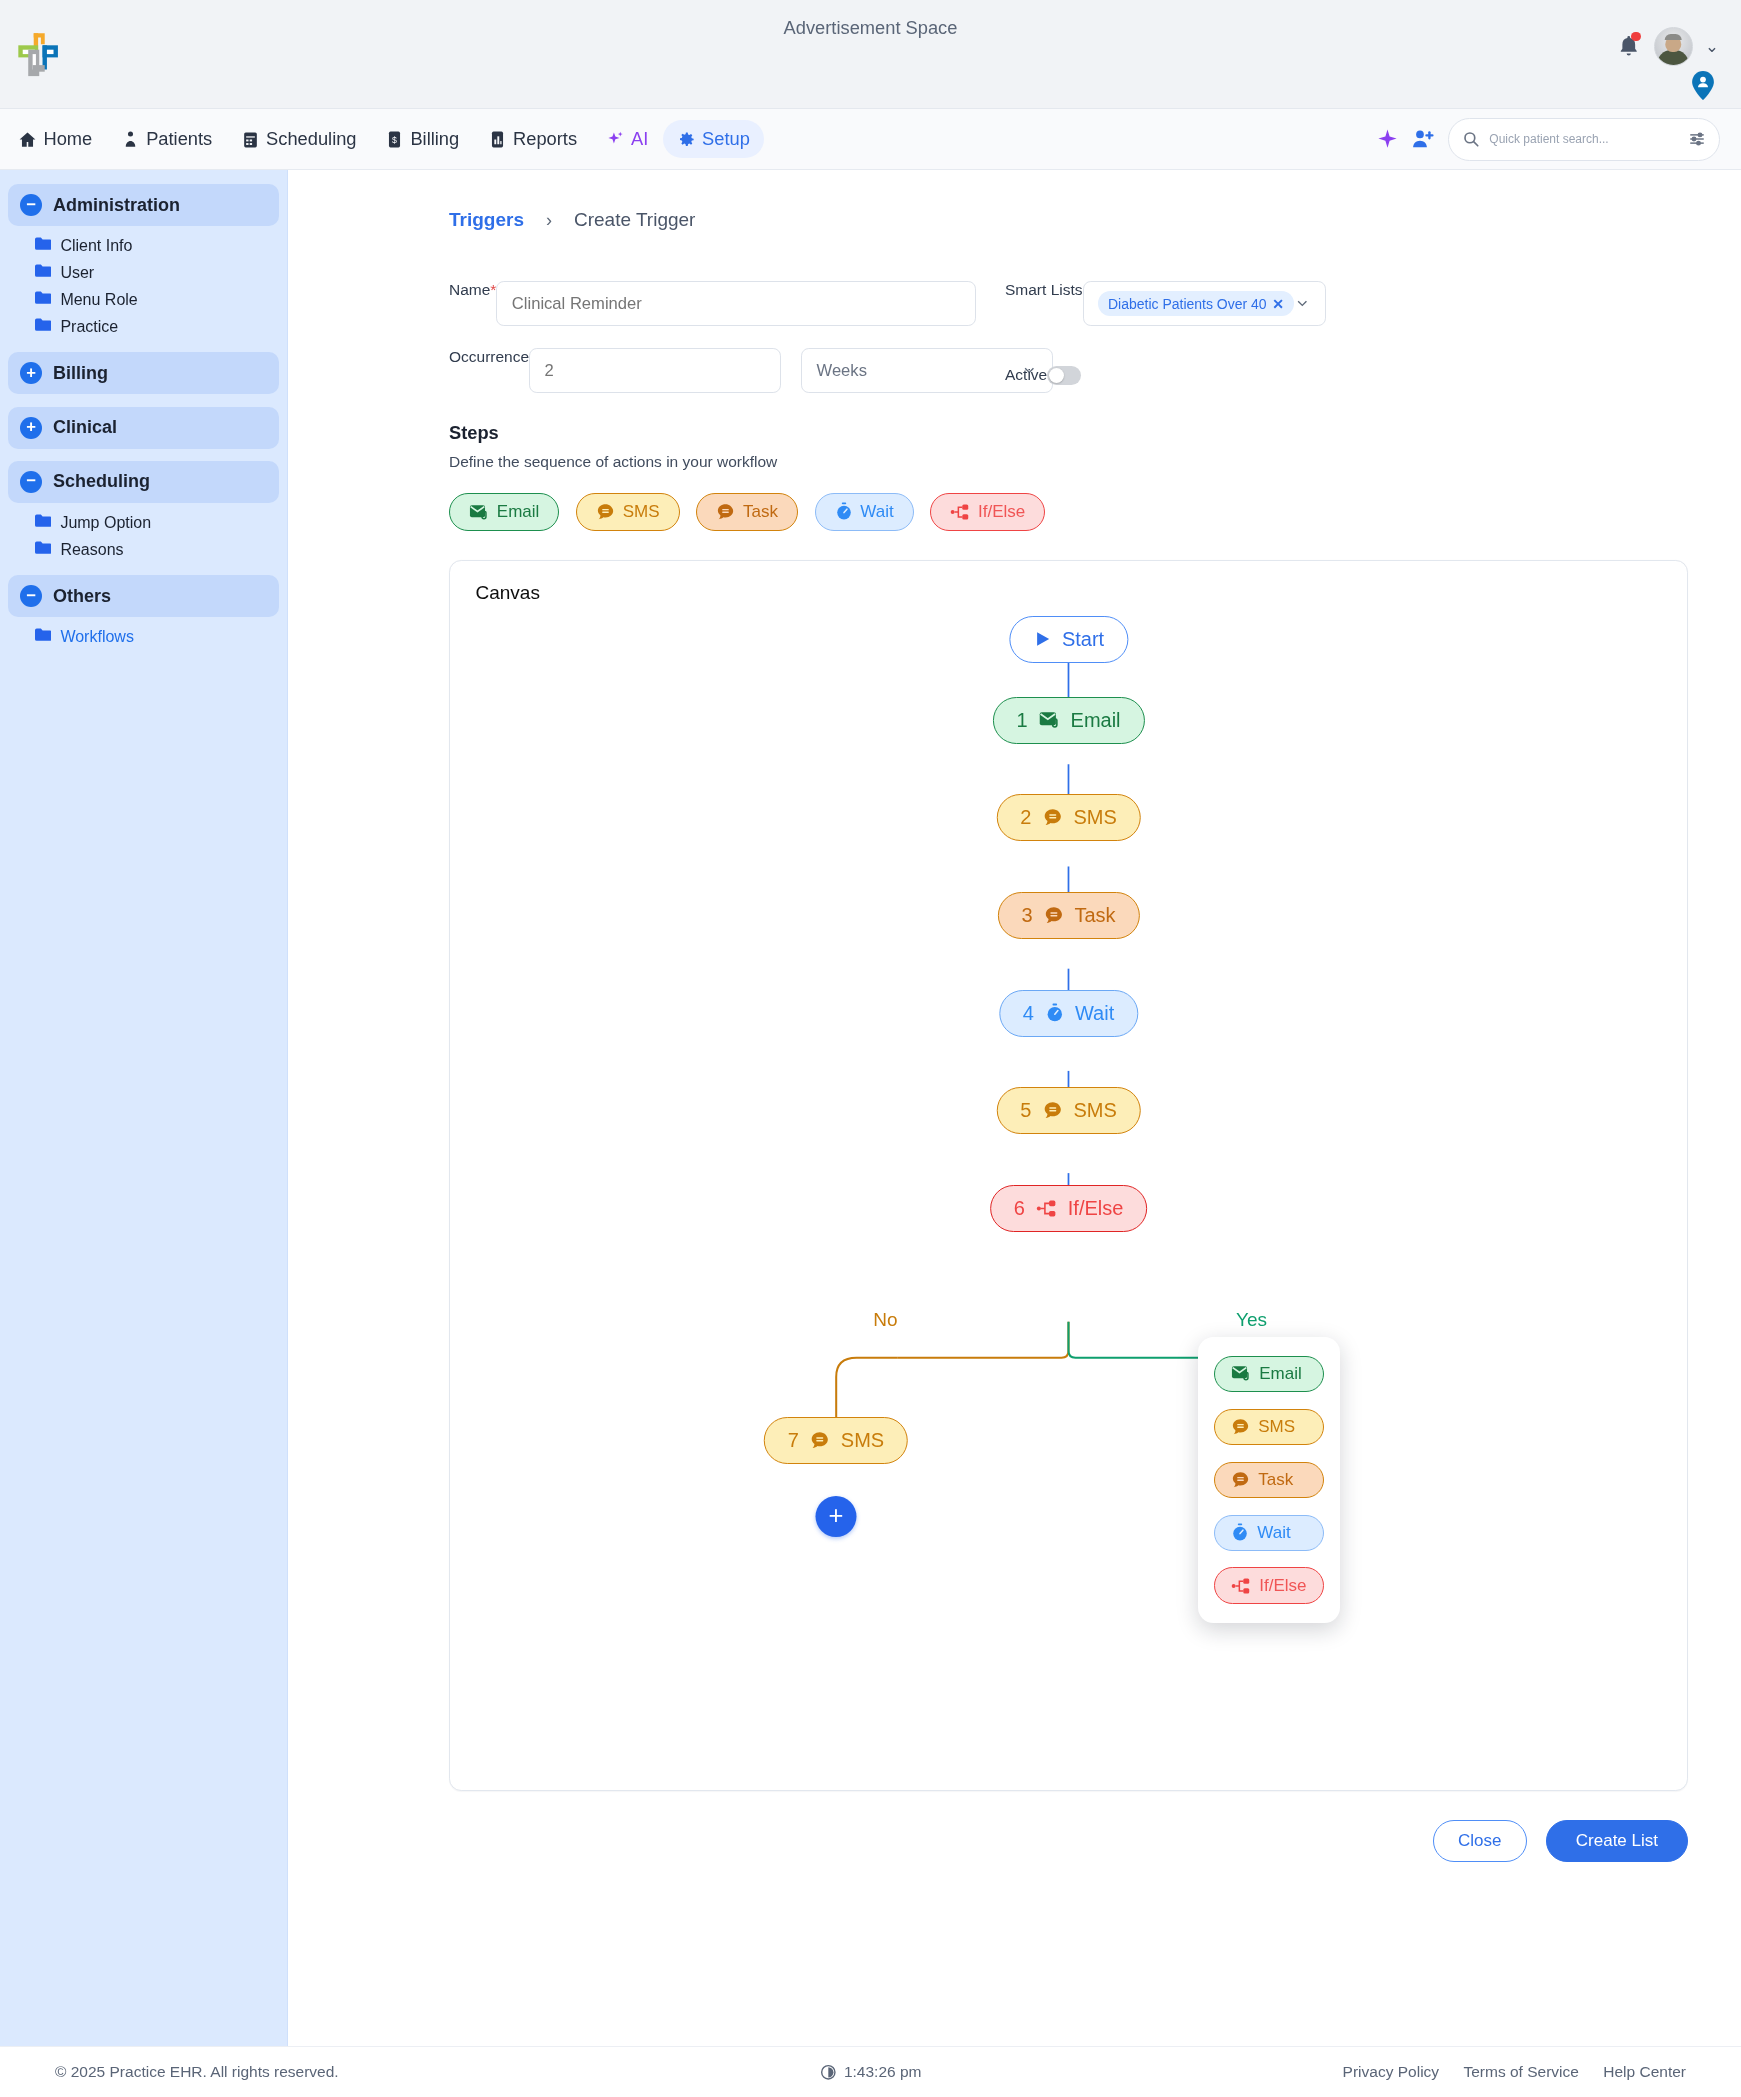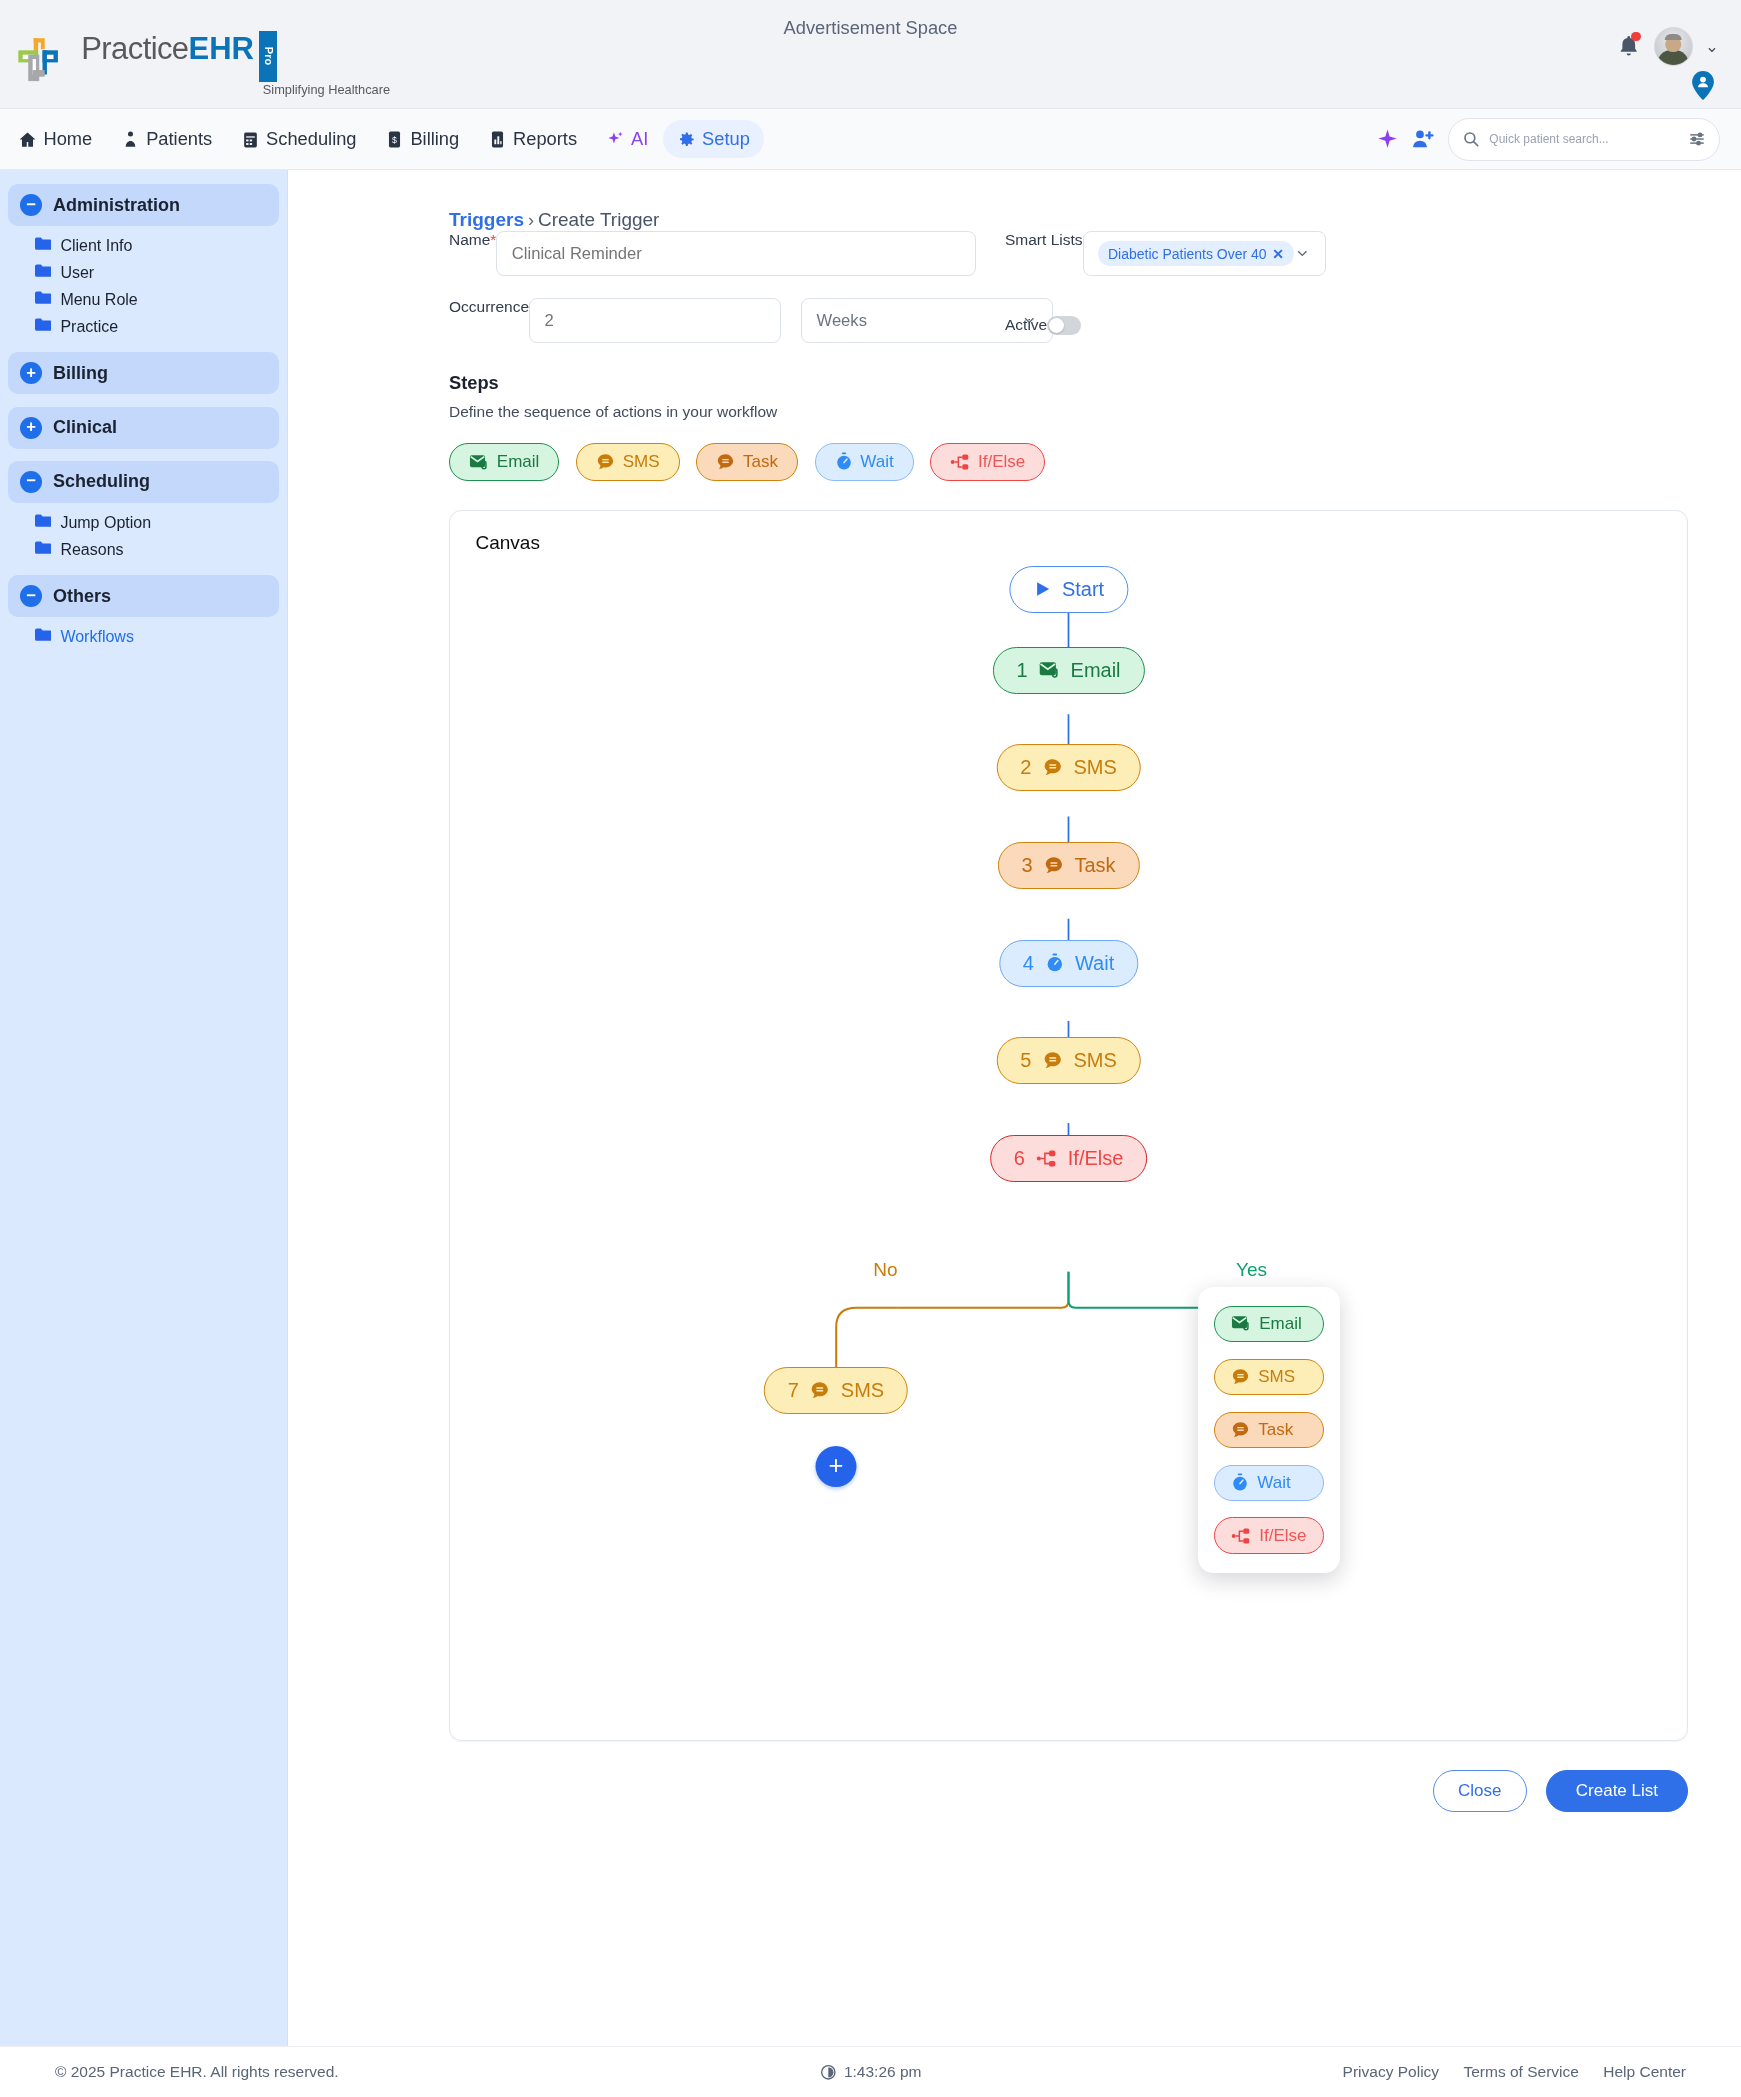--- a/index.html
+++ b/index.html
@@ -189,22 +189,22 @@
 
   .content {
     flex: 1;
     background: #ffffff;
     padding: 39px 53px 0 161px;
     position: relative;
   }
 
   
   .crumbs {
-    display: flex; align-items: center; gap: 4px;
-    font-size: 19px; 
+    display: flex; align-items: center; gap: 22px;
+    font-size: 19px; margin-bottom: 50px;
   }
   .crumb-link { color: #2f6fe8; font-weight: 700; cursor: pointer; }
   .crumb-sep { color: #5d6878; font-size: 18px; }
   .crumb-cur { color: #4a5568; }
 
   
   .formrow { display: flex; gap: 29px; margin-bottom: 22px; }
   .fgroup { display: flex; flex-direction: row; }
   .flabel {
     font-size: 15.5px; color: #313c4e; margin-bottom: 9px;
@@ -389,26 +389,20 @@
       <path d="M12 34 H34 V42 H12 Z" fill="#fff"></path>
       <path d="M48 26 H76 V48 H48 Z" fill="#0b74b8"></path>
       <path d="M48 26 H56 V70 H48 Z" fill="#0b74b8"></path>
       <path d="M56 34 H68 V42 H56 Z" fill="#fff"></path>
       <path d="M22 34 H42 V82 H22 Z" fill="#a6a8ab"></path>
       <path d="M30 42 H36 V70 H30 Z" fill="#fff"></path>
       <path d="M36 62 H50 V70 H36 Z" fill="#a6a8ab" opacity="0"></path>
       <path d="M30 62 H52 V74 H30 Z" fill="#a6a8ab"></path>
       <path d="M36 66 H48 V70 H36 Z" fill="#fff" opacity="0"></path>
     </svg>
-    <div class="logo-text">
-      <div>
-        <span class="logo-practice">Practice</span><span class="logo-ehr">EHR</span><span class="logo-pro"><span>Pro</span></span>
-      </div>
-      <div class="logo-sub" style="width:311px;">Simplifying Healthcare</div>
-    </div>
   </div>
 
   <div class="brand-right">
     <div class="bell-wrap">
       <svg width="25.5" height="29" viewBox="0 0 24 24" fill="#4a5568">
         <path d="M12 2a1.3 1.3 0 0 0-1.3 1.3v.8A6 6 0 0 0 6 10v4l-1.5 2.2V17h15v-.8L18 14v-4a6 6 0 0 0-4.7-5.9v-.8A1.3 1.3 0 0 0 12 2z"></path>
         <path d="M10 18.5a2 2 0 0 0 4 0z"></path>
       </svg>
       <div class="bell-dot"></div>
     </div>

